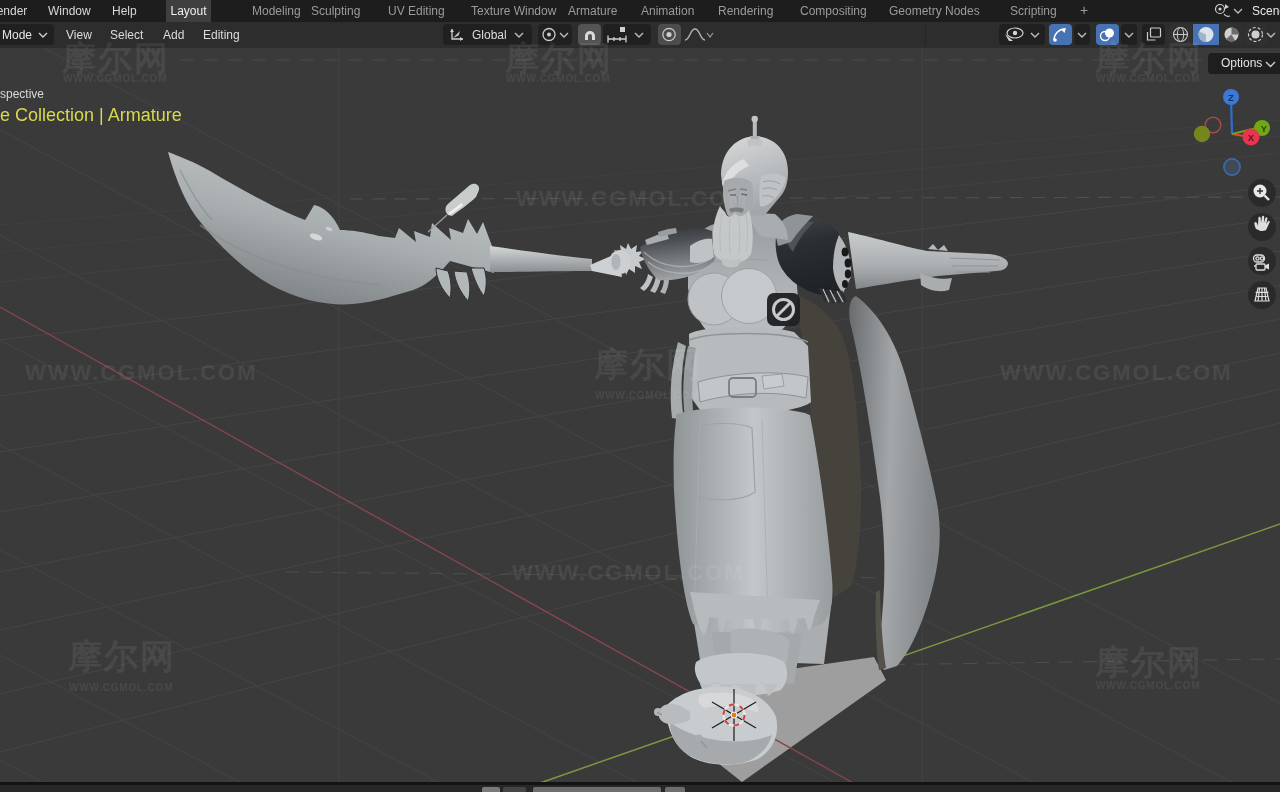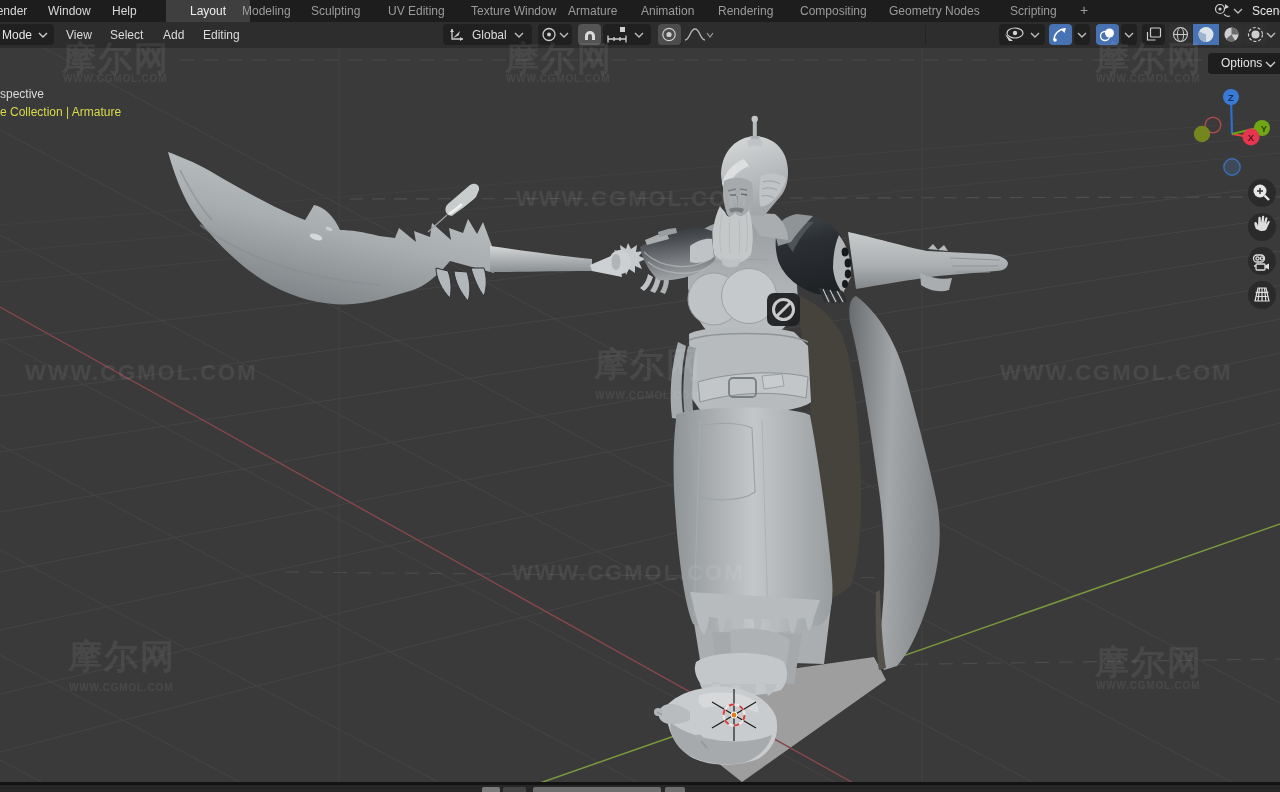--- a/index.html
+++ b/index.html
@@ -6,33 +6,33 @@
 html,body { width:1280px; height:792px; overflow:hidden; background:#3a3a3a;
   font-family:"Liberation Sans", sans-serif; }
 #stage { position:relative; width:1280px; height:792px; overflow:hidden; }
 .abs { position:absolute; }
 
 
 #row1 { left:0; top:0; width:1280px; height:22px; background:#1d1d1d; z-index:30;
   color:#9b9b9b; font-size:12px; }
 #row1 .m { position:absolute; top:4px; color:#d8d8d8; }
 #row1 .tab { position:absolute; top:4px; }
-#row1 .tabactive { position:absolute; left:166px; top:0; width:84px; height:22px;
+#row1 .tabactive { position:absolute; left:166px; top:0; width:45px; height:22px;
   background:#3f3f3f; color:#efefef; text-align:center; line-height:22px; }
 #row2 { left:0; top:22px; width:1280px; height:26px; background:#2d2d2d; z-index:30;
   color:#dcdcdc; font-size:12px; }
 #row2 .m { position:absolute; top:6px;text-align:right; }
 .btn { position:absolute; background:#202020; border-radius:4px; }
 #statusbar { left:0; top:785px; width:1280px; height:7px; background:#272727; z-index:30; }
 #statusline { left:0; top:782px; width:1280px; height:3px; background:#131313; z-index:30; }
 .sbox { position:absolute; top:787px; height:5px; background:#7a7a7a; border-radius:2px 2px 0 0; z-index:31; }
 
 
 #vptext1 { left:0; top:87px; color:#d9d9d9; font-size:12px; z-index:20;text-align:right; }
-#vptext2 { left:0; top:105px; color:#d9d94d; font-size:12px; z-index:20; }
+#vptext2 { left:0; top:105px; color:#d9d94d; font-size:18px; z-index:20; }
 #options { left:1208px; top:53px; width:78px; height:21px; background:#1e1e1e;
   border-radius:4px; color:#e2e2e2; font-size:12px; line-height:21px; text-align:left;
   padding-left:13px; z-index:20; }
 #caption { left:38px; top:740px; color:#c3c3c3; font-size:25px; z-index:21;
   letter-spacing:0px; white-space:nowrap; }
 
 
 .wm { position:absolute; color:#fff; opacity:0.07; z-index:40; pointer-events:none;
   white-space:nowrap; }
 .wmbig { font-size:22px; font-weight:bold; letter-spacing:2px; }
@@ -327,21 +327,21 @@
       <circle cx="783.5" cy="309.5" r="10" fill="none" stroke="#cacaca" stroke-width="3"></circle>
       <line x1="776.5" y1="316.5" x2="790.5" y2="302.5" stroke="#cacaca" stroke-width="3"></line>
     </g>
   </svg>
 
   <div id="row1" class="abs">
     <span class="m" style="left:-14px">Blender</span>
     <span class="m" style="left:48px">Window</span>
     <span class="m" style="left:112px">Help</span>
     <div class="tabactive">Layout</div>
-    <span class="tab" style="left:242px">Modeling</span>
+    <span class="tab" style="left:252px">Modeling</span>
     <span class="tab" style="left:311px">Sculpting</span>
     <span class="tab" style="left:388px">UV Editing</span>
     <span class="tab" style="left:471px">Texture Window</span>
     <span class="tab" style="left:568px">Armature</span>
     <span class="tab" style="left:641px">Animation</span>
     <span class="tab" style="left:718px">Rendering</span>
     <span class="tab" style="left:800px">Compositing</span>
     <span class="tab" style="left:889px">Geometry Nodes</span>
     <span class="tab" style="left:1010px">Scripting</span>
     <span class="tab" style="left:1080px;font-size:14px;top:2px">+</span>

